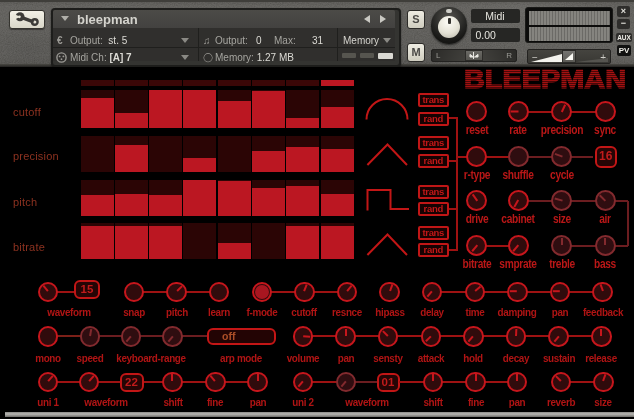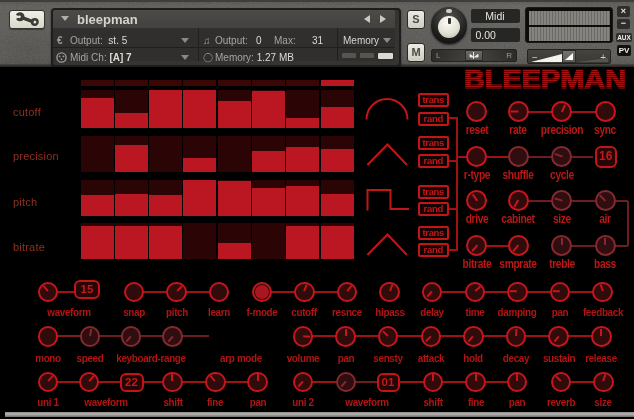--- a/index.html
+++ b/index.html
@@ -386,20 +386,23 @@
 <div class="kn" style="left:37.8px;top:326.1px;width:20.5px;height:20.5px;border:2.5px solid #c6161c;background:#300b0c;"></div>
 <div class="kn" style="left:79.8px;top:326.1px;width:20.5px;height:20.5px;border:2.5px solid #822a2e;background:#2f0d10;">
       <i style="position:absolute;left:calc(50% - 1px);top:0.5px;width:2px;height:7.2px;background:#822a2e;transform-origin:1px 7.2px;transform:rotate(10deg)"></i>
     </div>
 <div class="kn" style="left:120.8px;top:326.1px;width:20.5px;height:20.5px;border:2.5px solid #822a2e;background:#2f0d10;">
       <i style="position:absolute;left:calc(50% - 1px);top:0.5px;width:2px;height:7.2px;background:#822a2e;transform-origin:1px 7.2px;transform:rotate(-140deg)"></i>
     </div>
 <div class="kn" style="left:162.3px;top:326.1px;width:20.5px;height:20.5px;border:2.5px solid #822a2e;background:#2f0d10;">
       <i style="position:absolute;left:calc(50% - 1px);top:0.5px;width:2px;height:7.2px;background:#822a2e;transform-origin:1px 7.2px;transform:rotate(-140deg)"></i>
     </div>
+<div style="position:absolute;left:207px;top:328px;width:68.5px;height:17px;border:2px solid #c41616;
+border-radius:6px;background:#230404;color:#ad4f28;font-size:10.5px;line-height:13.5px;box-sizing:border-box;
+padding-left:13px;font-weight:bold">off</div>
 <div style="position:absolute;left:303.0px;top:335.3px;width:42.6px;height:2px;background:#9e1212"></div>
 <div style="position:absolute;left:345.6px;top:335.3px;width:42.6px;height:2px;background:#9e1212"></div>
 <div style="position:absolute;left:388.2px;top:335.3px;width:42.6px;height:2px;background:#9e1212"></div>
 <div style="position:absolute;left:430.8px;top:335.3px;width:42.6px;height:2px;background:#9e1212"></div>
 <div style="position:absolute;left:473.4px;top:335.3px;width:42.6px;height:2px;background:#9e1212"></div>
 <div style="position:absolute;left:516.0px;top:335.3px;width:42.6px;height:2px;background:#9e1212"></div>
 <div style="position:absolute;left:558.6px;top:335.3px;width:42.6px;height:2px;background:#9e1212"></div>
 <div class="kn" style="left:292.8px;top:326.1px;width:20.5px;height:20.5px;border:2.5px solid #c6161c;background:#300b0c;">
       <i style="position:absolute;left:calc(50% - 1px);top:0.5px;width:2px;height:7.2px;background:#c6161c;transform-origin:1px 7.2px;transform:rotate(95deg)"></i>
     </div>

